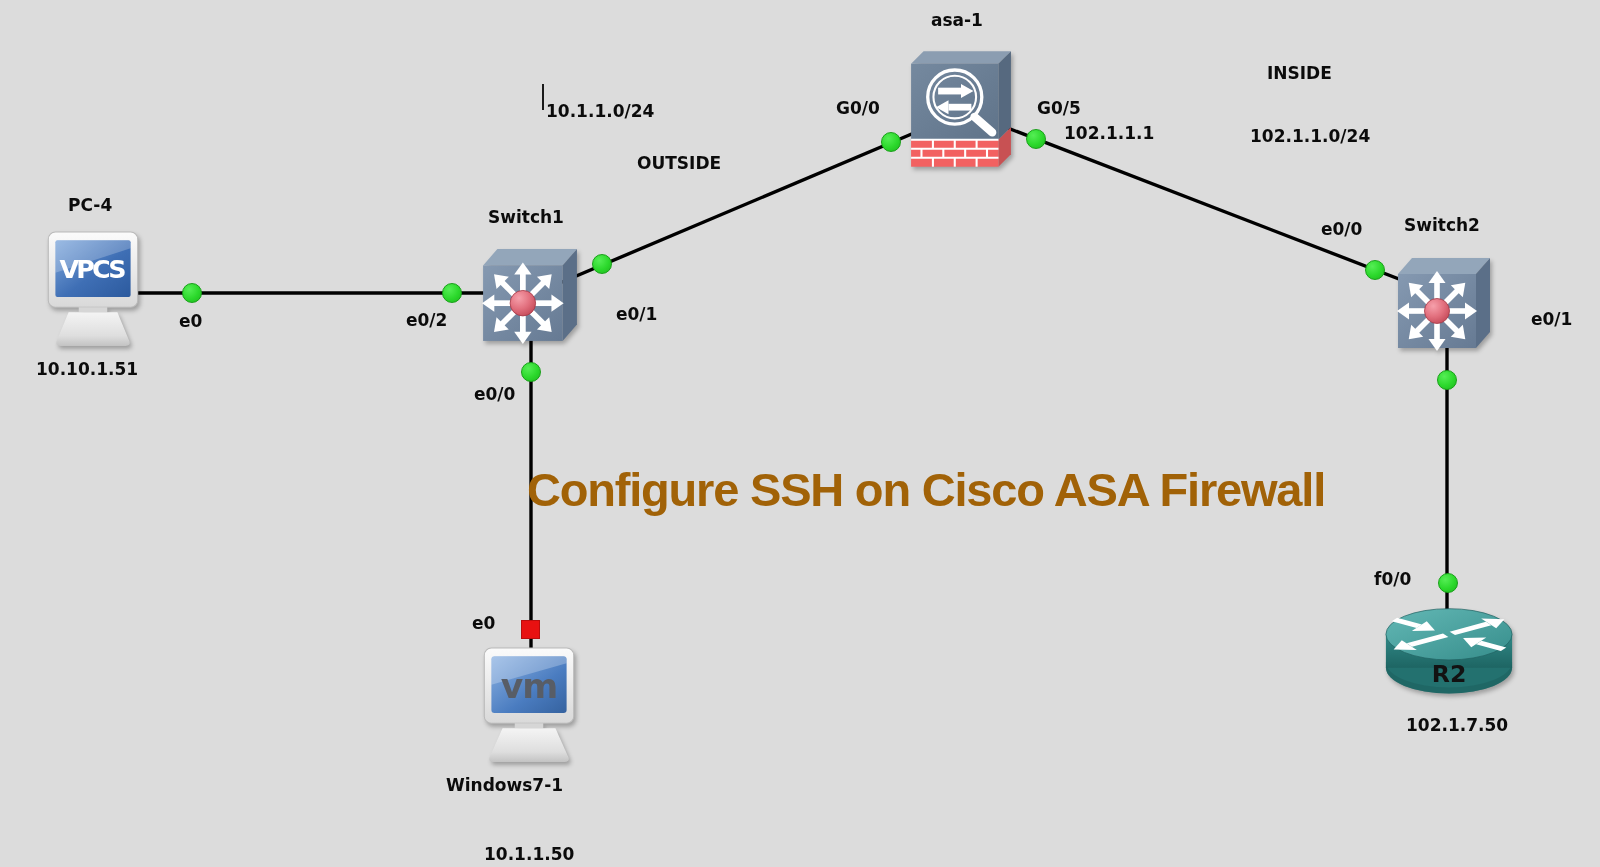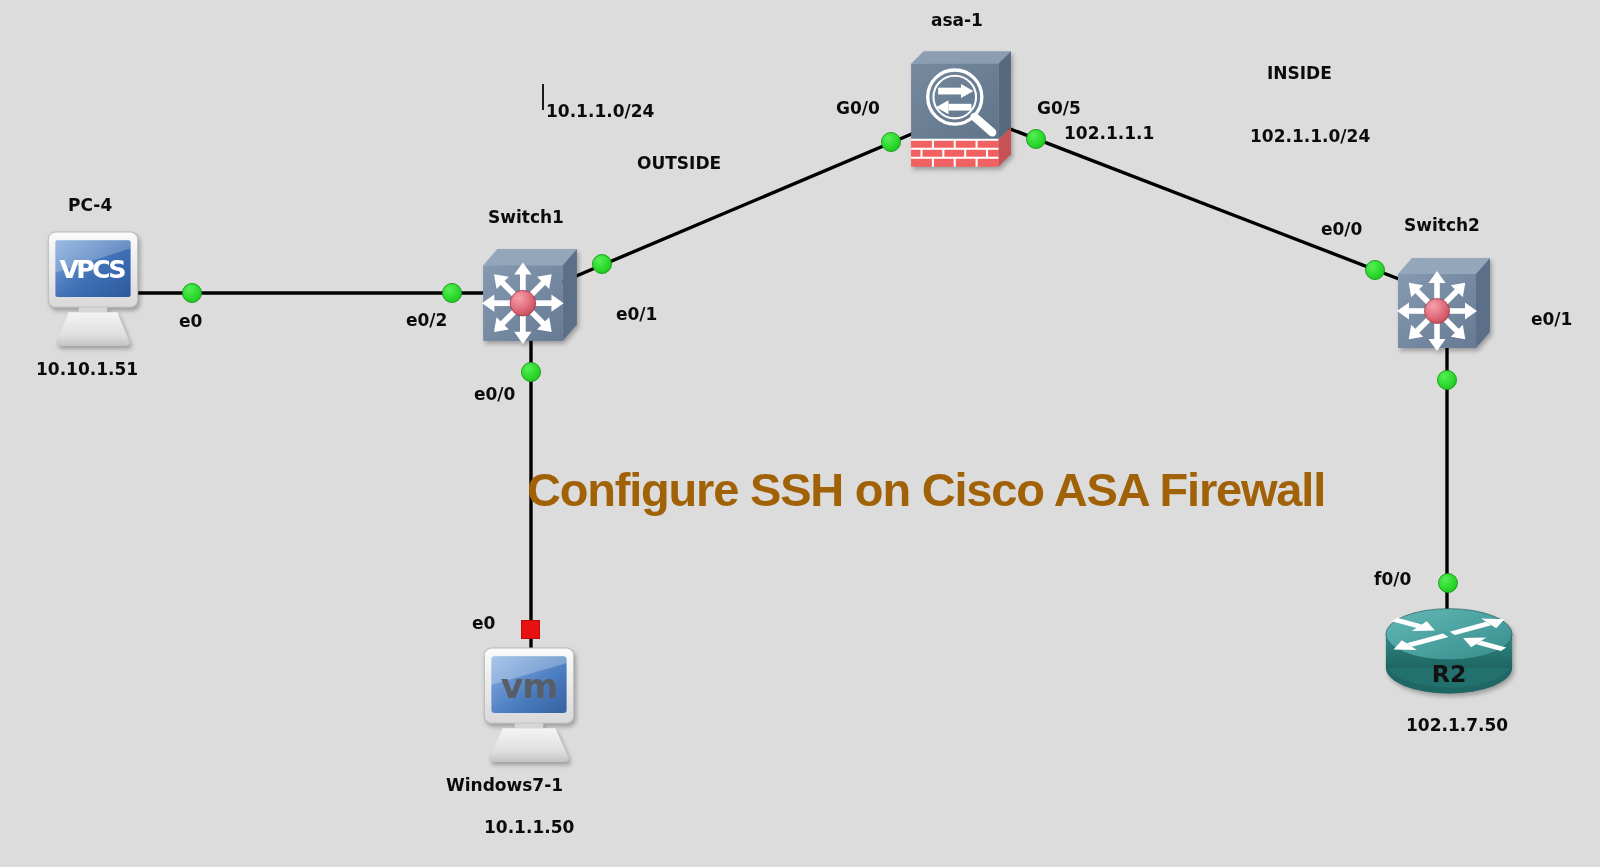--- a/index.html
+++ b/index.html
@@ -250,21 +250,21 @@
     <path d="M24,83 L76,83 L89,112 Q90,116 85,116 L15,116 Q10,116 11,112 Z" fill="url(#baseG)"></path>
   </svg>
 
   <div class="lbl" style="left:68px;top:197px">PC-4</div>
   <div class="lbl" style="left:36px;top:361px">10.10.1.51</div>
   <div class="lbl" style="left:488px;top:209px">Switch1</div>
   <div class="lbl" style="left:931px;top:12px">asa-1</div>
   <div class="lbl" style="left:1404px;top:217px">Switch2</div>
   <div class="lbl" style="left:1406px;top:717px">102.1.7.50</div>
   <div class="lbl" style="left:446px;top:777px">Windows7-1</div>
-  <div class="lbl" style="left:484px;top:819px">10.1.1.50</div>
+  <div class="lbl" style="left:484px;top:846px">10.1.1.50</div>
 
   <div class="lbl" style="left:179px;top:313px">e0</div>
   <div class="lbl" style="left:406px;top:312px">e0/2</div>
   <div class="lbl" style="left:616px;top:306px">e0/1</div>
   <div class="lbl" style="left:474px;top:386px">e0/0</div>
   <div class="lbl" style="left:836px;top:100px">G0/0</div>
   <div class="lbl" style="left:1037px;top:100px">G0/5</div>
   <div class="lbl" style="left:1064px;top:125px">102.1.1.1</div>
   <div class="lbl" style="left:1321px;top:221px">e0/0</div>
   <div class="lbl" style="left:1531px;top:311px">e0/1</div>

